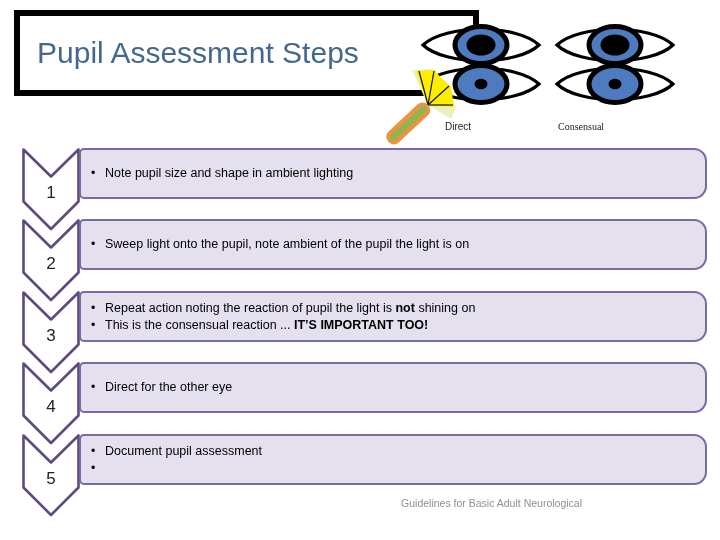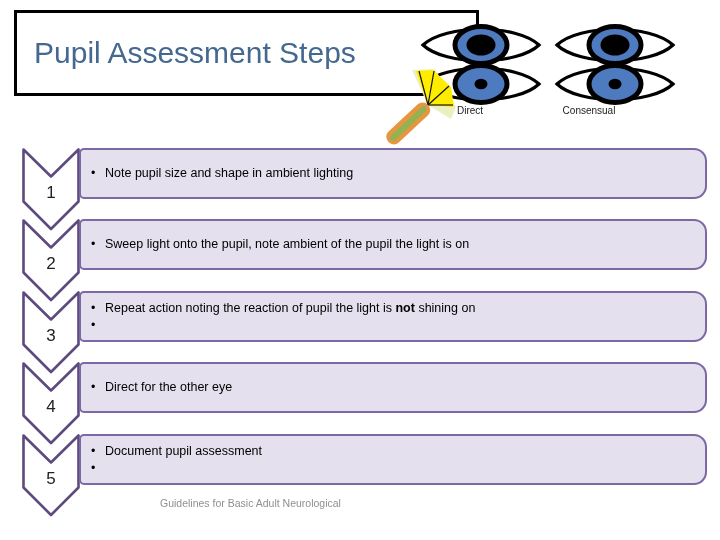--- a/index.html
+++ b/index.html
@@ -1,47 +1,47 @@
 <!DOCTYPE html>
 <html><head>
 <meta charset="utf-8">
 <style>
   html,body{margin:0;padding:0;background:#fff;}
   .slide{position:relative;width:720px;height:540px;background:#ffffff;overflow:hidden;
          font-family:"Liberation Sans",sans-serif;}
 
   
   .title-box{position:absolute;left:14px;top:10px;width:465px;height:86px;
-             border:3px solid #000000;box-sizing:border-box;background:#fff;
+             border:6px solid #000000;box-sizing:border-box;background:#fff;
              display:flex;align-items:center;}
   .title-box .title-text{font-size:30px;color:#44688E;padding-left:17px;letter-spacing:0px;}
 
   
-  .eye-label{position:absolute;font-size:10px;color:#1a1a1a;text-align:center;}
+  .eye-label{position:absolute;font-size:10px;color:#1a1a1a;margin-top:16px;}
   .eye-label.direct{left:445px;top:105px;width:50px;}
-  .eye-label.consensual{left:558px;top:105px;width:62px;}
+  .eye-label.consensual{left:558px;top:105px;width:62px;font-family:Liberation Serif, serif;}
 
   
   .eyes-svg{position:absolute;left:413px;top:20px;}
   .flashlight-svg{position:absolute;left:385px;top:58px;}
 
   
   .step-row{position:absolute;left:22px;width:685px;height:51px;}
   .chev{position:absolute;left:0;top:0;}
   .chev-num{position:absolute;left:0;top:36px;width:58px;text-align:center;
             font-size:17px;line-height:17px;color:#222;}
   .step-box{position:absolute;left:57px;right:0;top:0;height:51px;box-sizing:border-box;
             background:#E5E0ED;border:2.5px solid #7C68A4;border-radius:5px 13px 13px 5px;
             display:flex;flex-direction:column;justify-content:center;padding:2px 10px;}
   .line{display:flex;align-items:baseline;font-size:12.5px;line-height:17px;color:#000;}
   .bullet{flex:0 0 7px;margin-right:7px;}
   .seg-b{font-weight:bold;}
 
   
-  .footer{position:absolute;top:497px;left:160px;width:410px;text-align:left;
+  .footer{position:absolute;top:497px;left:172px;width:410px;text-align:right;
           font-size:10.5px;line-height:13.5px;color:#8F8F8F;}
 </style>
 </head>
 <body>
 
 <div class="slide">
 
   <div class="title-box">
     <span class="title-text">Pupil Assessment Steps</span>
   </div>
@@ -121,20 +121,21 @@
           <path d="M1.5,1.5 L29,28.5 L56.5,1.5 L56.5,53.5 L29,81 L1.5,53.5 Z" fill="#ffffff" stroke="#5D4A7E" stroke-width="2.6" stroke-linejoin="round"></path>
         </svg>
         <div class="chev-num">3</div>
         <div class="step-box">
           <div class="line">
             <span class="bullet">•</span>
             <span><span>Repeat action noting the reaction of pupil the light is </span><span class="seg-b">not</span><span> shining on</span></span>
           </div>
           <div class="line">
             <span class="bullet">•</span>
+            <span><span>This is the consensual reaction  ... </span><span class="seg-b">IT’S IMPORTANT TOO!</span></span>
           </div>
         </div>
       </div>
       <div class="step-row" style="top: 362px;">
         <svg class="chev" width="58" height="83" viewBox="0 0 58 83">
           <path d="M1.5,1.5 L29,28.5 L56.5,1.5 L56.5,53.5 L29,81 L1.5,53.5 Z" fill="#ffffff" stroke="#5D4A7E" stroke-width="2.6" stroke-linejoin="round"></path>
         </svg>
         <div class="chev-num">4</div>
         <div class="step-box">
           <div class="line">

